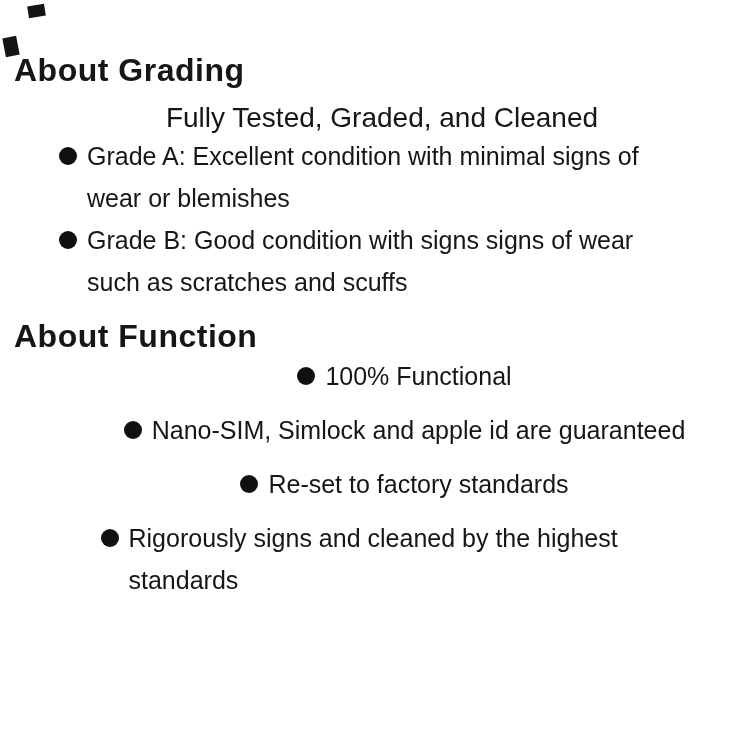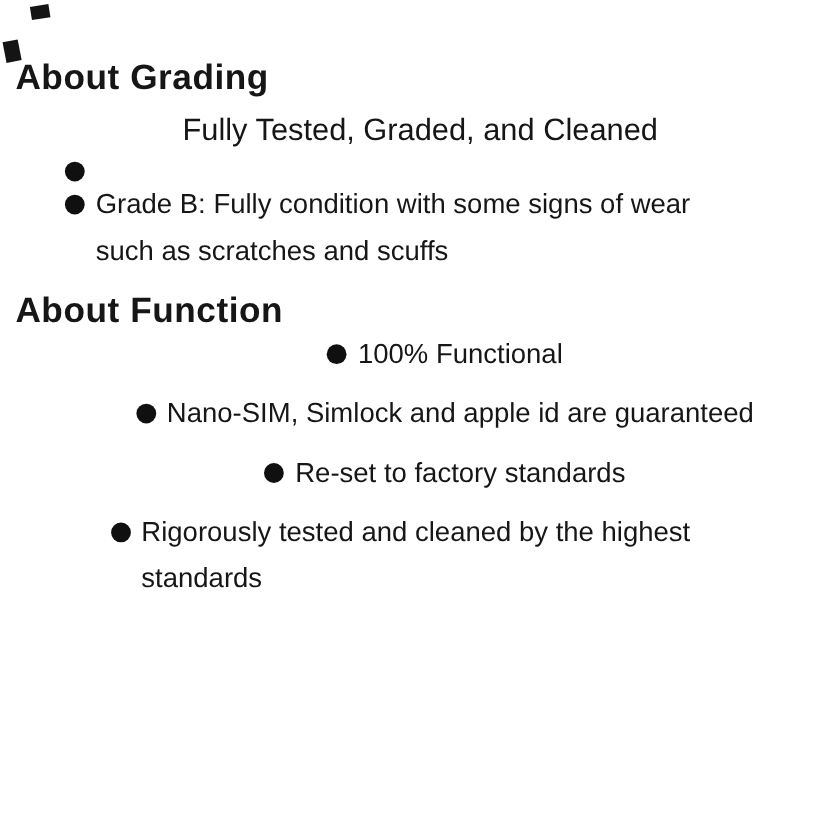--- a/index.html
+++ b/index.html
@@ -87,41 +87,42 @@
 
 <div class="content">
 
   <h1 class="section-heading heading-grading">About Grading</h1>
 
   <p class="subtitle">Fully Tested, Graded, and Cleaned</p>
 
   <ul class="list grading-list">
     <li>
       <span class="bullet"></span>
+      <span class="item-text">Grade A: Excellent condition with minimal signs of wear or blemishes</span>
     </li>
     <li>
       <span class="bullet"></span>
-      <span class="item-text">Grade B: Fully condition with some signs of wear such as scratches and scuffs</span>
+      <span class="item-text">Grade B: Good condition with signs signs of wear such as scratches and scuffs</span>
     </li>
   </ul>
 
   <h1 class="section-heading heading-function">About Function</h1>
 
   <ul class="list function-list">
     <li>
       <span class="bullet"></span>
       <span class="item-text">100% Functional</span>
     </li>
     <li>
       <span class="bullet"></span>
       <span class="item-text">Nano-SIM, Simlock and apple id are guaranteed</span>
     </li>
     <li>
       <span class="bullet"></span>
       <span class="item-text">Re-set to factory standards</span>
     </li>
     <li>
       <span class="bullet"></span>
-      <span class="item-text">Rigorously tested and cleaned by the highest standards</span>
+      <span class="item-text">Rigorously signs and cleaned by the highest standards</span>
     </li>
   </ul>
 
 </div>
 
 </body></html>

